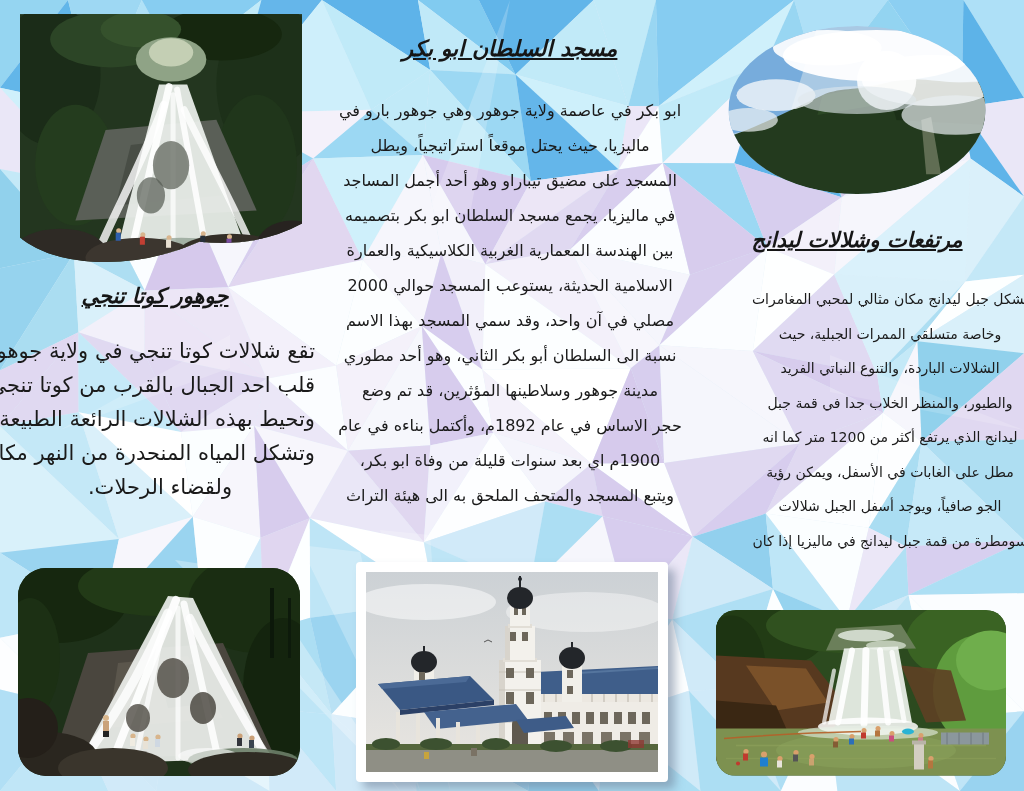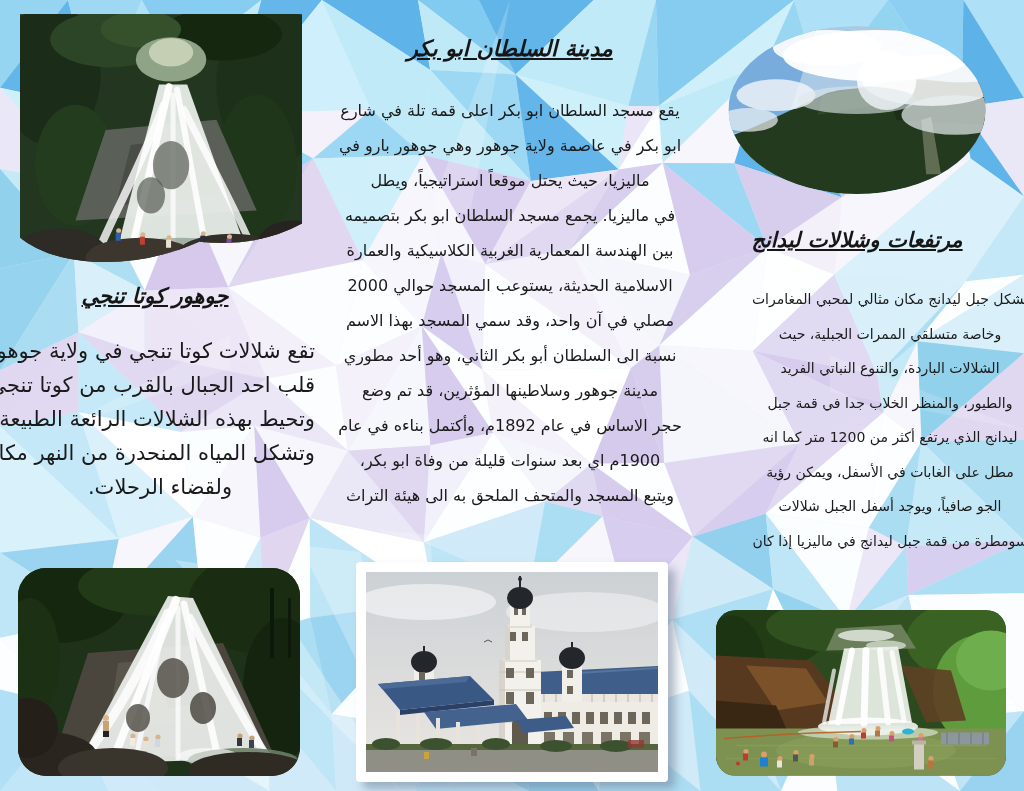--- a/index.html
+++ b/index.html
@@ -358,26 +358,26 @@
         <circle cx="140" cy="169" r="2.6" fill="#d8b58c"></circle>
           <rect x="137" y="171" width="5" height="8" fill="#cfd8e2"></rect>
         <circle cx="222" cy="168" r="2.6" fill="#caa078"></circle>
           <rect x="219" y="170" width="5" height="8" fill="#33353c"></rect>
         <circle cx="234" cy="170" r="2.6" fill="#caa078"></circle>
           <rect x="231" y="172" width="5" height="8" fill="#3a4450"></rect>
       </g>
     </svg>
   </div>
 
-  <div class="panel-heading" id="heading-middle">مدينة السلطان ابو بكر</div>
+  <div class="panel-heading" id="heading-middle">مسجد السلطان ابو بكر</div>
 
   <div class="body-block" id="body-middle">
-    <div class="line">يقع مسجد السلطان ابو بكر اعلى قمة تلة في شارع</div>
     <div class="line">ابو بكر في عاصمة ولاية جوهور وهي جوهور بارو في</div>
     <div class="line">ماليزيا، حيث يحتل موقعاً استراتيجياً، ويطل</div>
+    <div class="line">المسجد على مضيق تيباراو وهو أحد أجمل المساجد</div>
     <div class="line">في ماليزيا. يجمع مسجد السلطان ابو بكر بتصميمه</div>
     <div class="line">بين الهندسة المعمارية الغربية الكلاسيكية والعمارة</div>
     <div class="line">الاسلامية الحديثة، يستوعب المسجد حوالي 2000</div>
     <div class="line">مصلي في آن واحد، وقد سمي المسجد بهذا الاسم</div>
     <div class="line">نسبة الى السلطان أبو بكر الثاني، وهو أحد مطوري</div>
     <div class="line">مدينة جوهور وسلاطينها المؤثرين، قد تم وضع</div>
     <div class="line">حجر الاساس في عام 1892م، وأكتمل بناءه في عام</div>
     <div class="line">1900م اي بعد سنوات قليلة من وفاة ابو بكر،</div>
     <div class="line">ويتبع المسجد والمتحف الملحق به الى هيئة التراث</div>
   </div>

